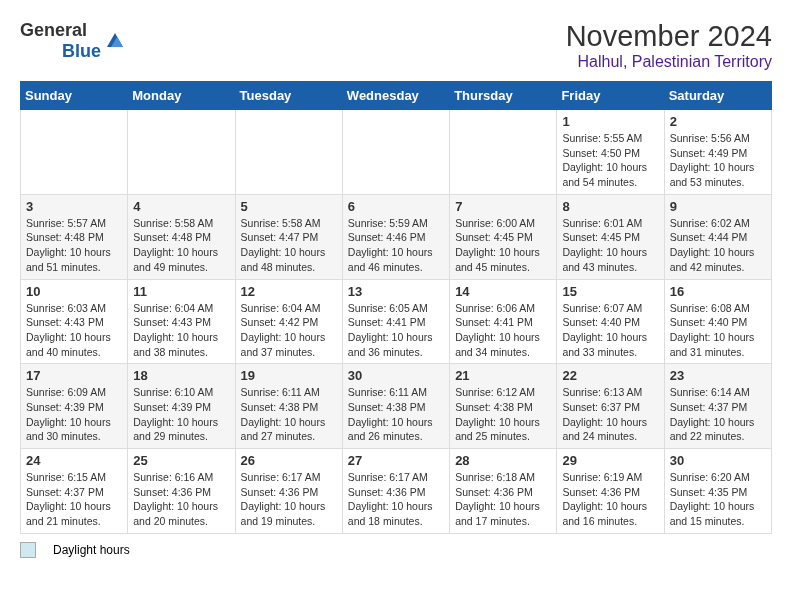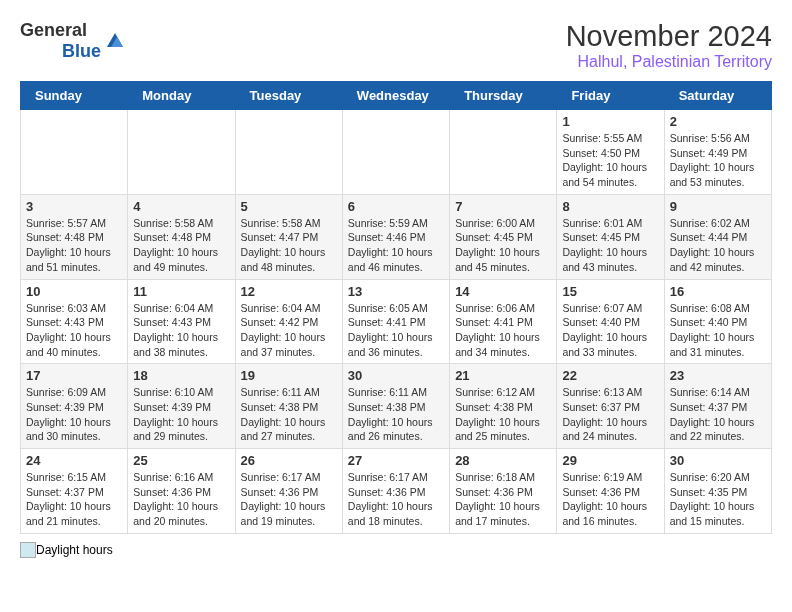--- a/index.html
+++ b/index.html
@@ -39,33 +39,33 @@
     .title-block {
       text-align: right;
     }
     .month-title {
       font-size: 29px;
       font-weight: normal;
       color: #333;
     }
     .subtitle {
       font-size: 16px;
-      color: #8b5cf6;
+      color: #4c1d95;
     }
     .calendar {
       width: 100%;
       border-collapse: collapse;
       border: 1px solid #ccc;
     }
     .calendar th {
       background-color: #1a5fa8;
       color: #fff;
       font-size: 13px;
       font-weight: bold;
-      padding: 6px 14px;
+      padding: 6px 4px;
       text-align: left;
       border: 1px solid #1a5fa8;
     }
     .calendar td {
       vertical-align: top;
       padding: 4px 5px;
       font-size: 11px;
       color: #333;
       border: 1px solid #ddd;
       width: calc(100% / 7);
@@ -85,21 +85,21 @@
       font-size: 10.5px;
       line-height: 1.4;
       color: #333;
     }
     .empty-cell {
       background: #fff;
     }
     .legend {
       display: flex;
       align-items: center;
-      gap: 0;
+      gap: 17px;
       margin-top: 8px;
       font-size: 12px;
     }
     .legend-box {
       width: 16px;
       height: 16px;
       background: #d0e8f0;
       border: 1px solid #aaa;
     }
   </style>

